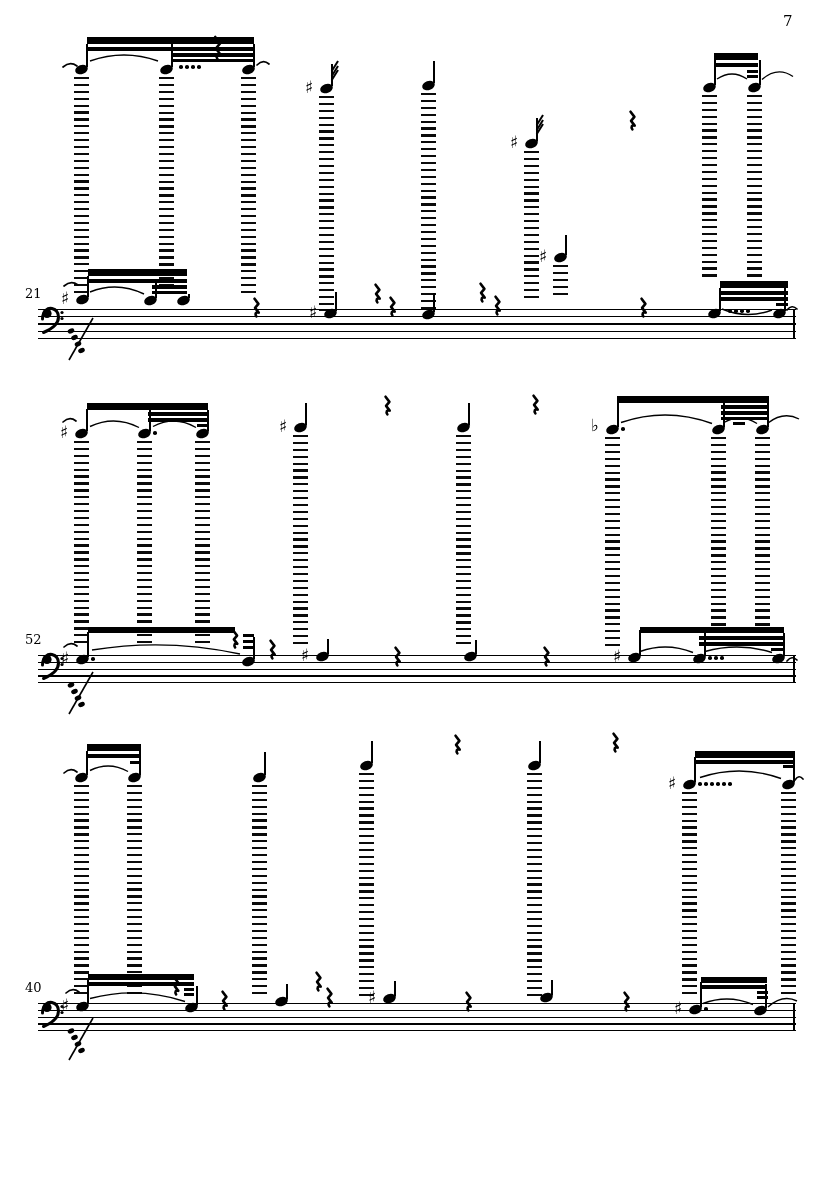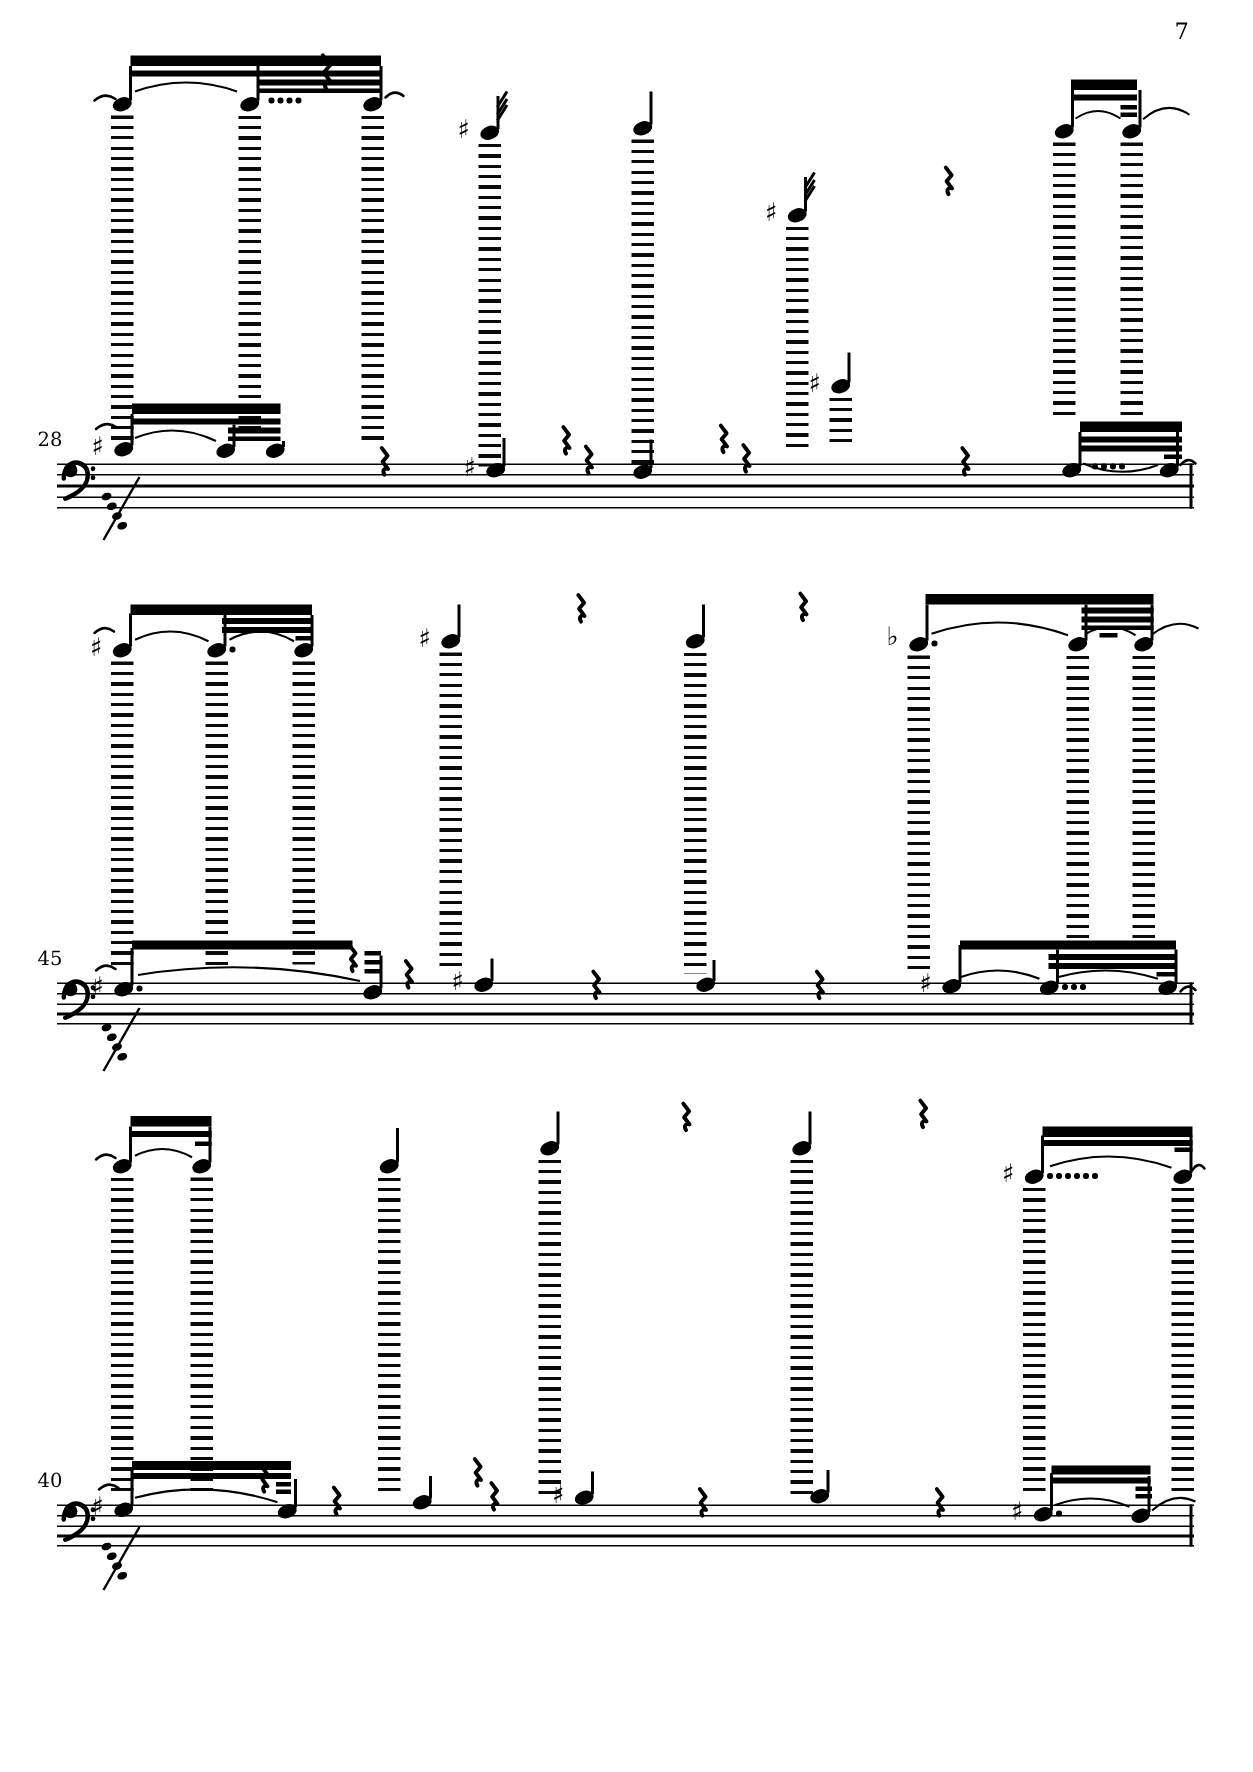--- a/index.html
+++ b/index.html
@@ -23,21 +23,21 @@
 <body>
 
 <div id="page">
   <div id="page-number">7</div>
   <div id="score">
       <div class="staff-line" style="left: 38px; top: 309px; width: 758px;"></div>
       <div class="staff-line" style="left: 38px; top: 316.2px; width: 758px;"></div>
       <div class="staff-line" style="left: 38px; top: 323.4px; width: 758px;"></div>
       <div class="staff-line" style="left: 38px; top: 330.6px; width: 758px;"></div>
       <div class="staff-line" style="left: 38px; top: 337.8px; width: 758px;"></div>
-      <div class="mnum" style="left: 25px; top: 286px;">28</div>
+      <div class="mnum" style="left: 25px; top: 286px;">21</div>
       <svg width="24" height="28" viewBox="0 0 24 28" style="left: 40px; top: 306px;">
         <circle cx="7" cy="7.5" r="4.6" fill="#000"></circle>
         <path d="M2.5 13 C2.5 5 8 1.5 12 2.5 C16.5 3.6 18.5 7 18.5 11 C18.5 17.5 12 23 3.5 26.5" fill="none" stroke="#000" stroke-width="3" stroke-linecap="round"></path>
         <circle cx="22" cy="6.5" r="1.6" fill="#000"></circle>
         <circle cx="22" cy="12.5" r="1.6" fill="#000"></circle>
       </svg>
       <svg width="16" height="10" viewBox="0 0 16 10" style="left: 62px; top: 60px;">
         <path d="M1 7 Q8 1 15 6" fill="none" stroke="#000" stroke-width="1.7" stroke-linecap="round"></path>
       </svg>
       <div class="notehead" style="left: 74.5px; top: 64.5px;"></div>
@@ -170,21 +170,21 @@
       </svg>
       <svg width="12" height="10" viewBox="0 0 12 10" style="left: 786px; top: 303px;">
         <path d="M1 7 Q6 1 11 6" fill="none" stroke="#000" stroke-width="1.7" stroke-linecap="round"></path>
       </svg>
       <div class="beam" style="left: 793px; top: 309px; width: 2.2px; height: 30px;"></div>
       <div class="staff-line" style="left: 38px; top: 655px; width: 758px;"></div>
       <div class="staff-line" style="left: 38px; top: 661.8px; width: 758px;"></div>
       <div class="staff-line" style="left: 38px; top: 668.6px; width: 758px;"></div>
       <div class="staff-line" style="left: 38px; top: 675.4px; width: 758px;"></div>
       <div class="staff-line" style="left: 38px; top: 682.2px; width: 758px;"></div>
-      <div class="mnum" style="left: 25px; top: 632px;">45</div>
+      <div class="mnum" style="left: 25px; top: 632px;">52</div>
       <svg width="24" height="28" viewBox="0 0 24 28" style="left: 40px; top: 652px;">
         <circle cx="7" cy="7.5" r="4.6" fill="#000"></circle>
         <path d="M2.5 13 C2.5 5 8 1.5 12 2.5 C16.5 3.6 18.5 7 18.5 11 C18.5 17.5 12 23 3.5 26.5" fill="none" stroke="#000" stroke-width="3" stroke-linecap="round"></path>
         <circle cx="22" cy="6.5" r="1.6" fill="#000"></circle>
         <circle cx="22" cy="12.5" r="1.6" fill="#000"></circle>
       </svg>
       <svg width="15" height="10" viewBox="0 0 15 10" style="left: 62px; top: 415px;">
         <path d="M1 7 Q7.5 1 14 6" fill="none" stroke="#000" stroke-width="1.7" stroke-linecap="round"></path>
       </svg>
       <div class="acc" style="left: 60px; top: 424px;">♯</div>

